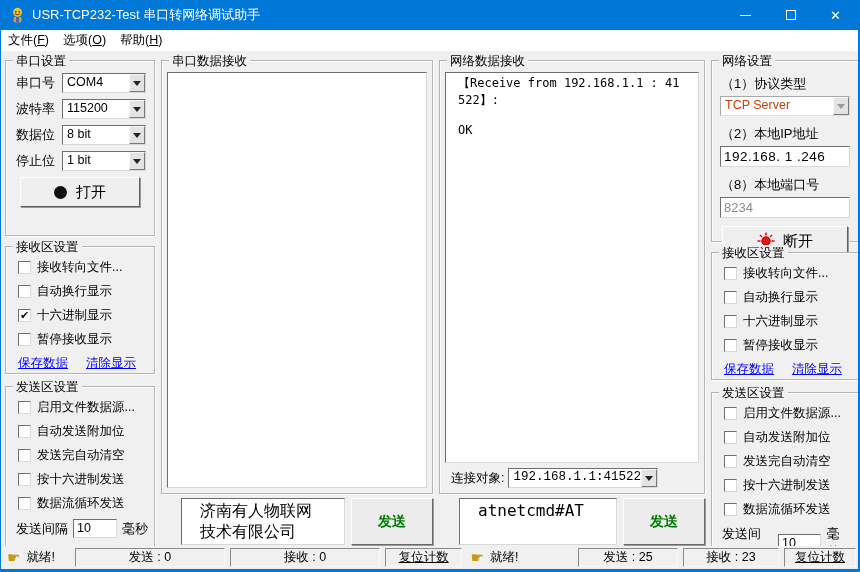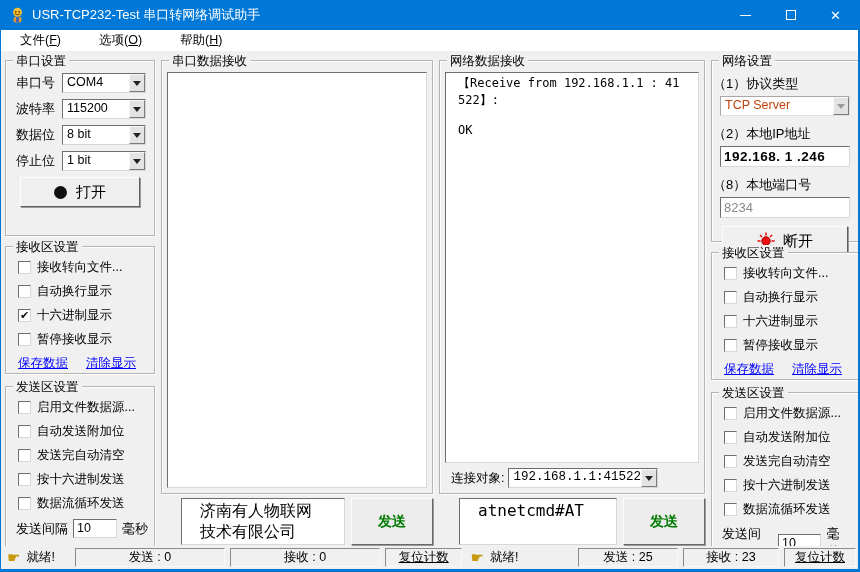--- a/index.html
+++ b/index.html
@@ -14,21 +14,21 @@
   .titlebar .app-icon { width:17px; height:17px; margin:0 6px 0 8px; flex:none; }
   .titlebar .title { font-size:13px; flex:1; white-space:nowrap; overflow:hidden; }
   .win-btns { display:flex; height:30px; }
   .win-btn { width:45px; height:30px; display:flex; align-items:center; justify-content:center; color:#fff; }
   .glyph-min { width:11px; height:1px; background:#fff; display:inline-block; }
   .glyph-max { width:10px; height:10px; border:1px solid #fff; display:inline-block; }
   .glyph-close { font-size:13px; line-height:1; }
 
   
   .menubar { height:22px; background:#ffffff; display:flex; align-items:center; border-bottom:1px solid #f0f0f0; }
-  .menu-item { padding:2px 19px; font-size:12.5px; }
+  .menu-item { padding:2px 7px; font-size:12.5px; }
   .menu-item u { text-decoration:underline; }
 
   
   .main { display:flex; padding:2px 0 0 4px; height:491px; }
   .col-left   { width:150px; flex:none; }
   .col-serial { width:272px; flex:none; margin-left:6px; }
   .col-net    { width:266px; flex:none; margin-left:6px; }
   .col-right  { width:148px; flex:none; margin-left:6px; }
 
   
@@ -78,24 +78,24 @@
   .conn-label { font-size:12.5px; margin:0 4px 0 6px; white-space:nowrap; }
   .conn-row .combo { width:150px;font-family:Liberation Mono, monospace; }
 
   .send-row { display:flex; margin-top:4px; height:47px; }
   .send-input { flex:1; padding:2px 18px; font-size:16px; overflow:hidden; white-space:pre-wrap; word-break:break-all;margin-left:20px; }
   .send-btn { width:82px; flex:none; margin-left:6px; color:#007a00; font-weight:bold; font-size:14px;
               background:#ececec; border:1px solid; border-color:#fdfdfd #6a6a6a #6a6a6a #fdfdfd; box-shadow:1px 1px 0 #9a9a9a;
               display:flex; align-items:center; justify-content:center; }
 
   
-  .ns-label { font-size:13px; margin:2px 8px 3px 1px; white-space:nowrap; }
+  .ns-label { font-size:13px; margin:2px 8px 3px 9px; white-space:nowrap; }
   .ns-field { height:21px; margin:0 8px; display:flex; align-items:center; padding:0 3px; font-size:13px; }
   .ns-combo { margin:0 8px; }
-  .ip-field { font-weight:bold; letter-spacing:0.5px; font-size:13.5px; }
+  .ip-field { font-weight:normal; letter-spacing:0.5px; font-size:13.5px; }
   .port-field { color:#8a8a8a; }
 
   
   .statusbar { position:absolute; left:0; right:0; bottom:3px; height:23px; display:flex; background:#f0f0f0; }
   .status-half { display:flex; align-items:center; flex:1; padding:1px 2px 1px 6px; }
   .status-ready { display:flex; align-items:center; gap:6px; font-size:12.5px; flex:none; }
   .hand-icon { color:#c79a10; font-size:15px; line-height:1; }
   .status-seg { height:19px; border:1px solid; border-color:#8a8a8a #f8f8f8 #f8f8f8 #8a8a8a;
                 display:flex; align-items:center; justify-content:center; font-size:12.5px; margin-left:5px; }
   .seg-send-l { width:155px; margin-left:20px; }

